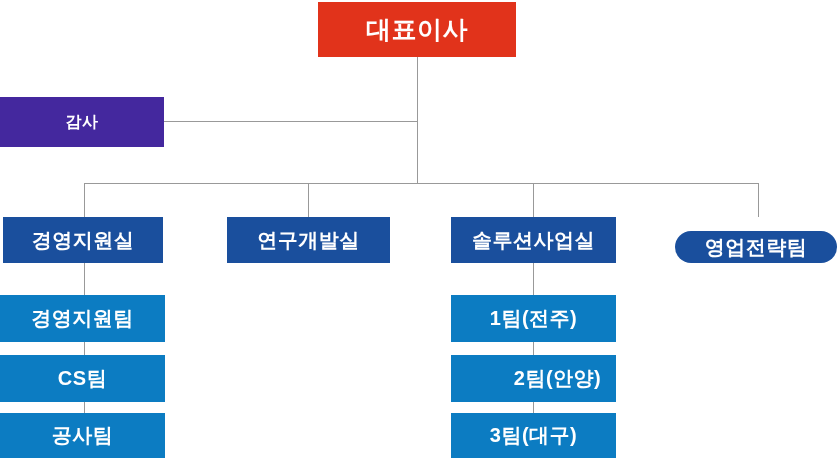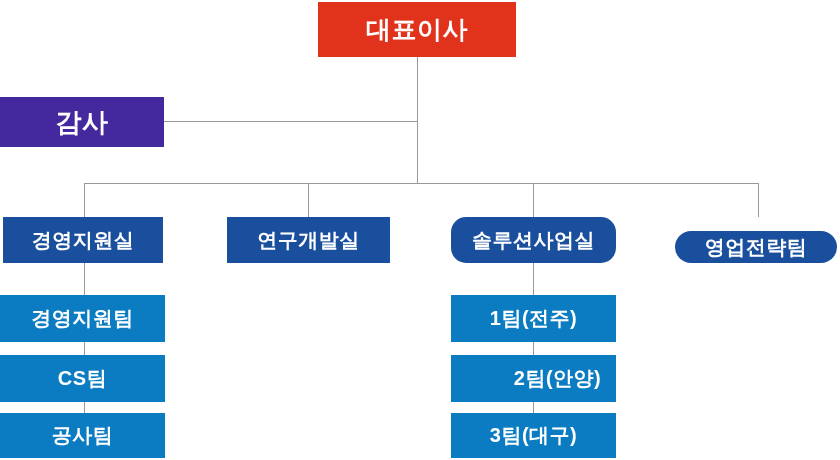--- a/index.html
+++ b/index.html
@@ -21,21 +21,21 @@
     display: flex;
     align-items: center;
     justify-content: center;
     color: #ffffff;
     font-weight: bold;
     letter-spacing: 0.5px;
     text-align: center;
     white-space: nowrap;
   }
   .ceo      { background: var(--ceo, #E1331B); font-size: 25px; }
-  .auditor  { background: var(--auditor, #44289E); font-size: 26px; }
+  .auditor  { background: var(--auditor, #44289E); font-size: 16px; }
   .division { background: var(--division, #1A4F9D); font-size: 20px; }
   .team     { background: var(--team, #0C7CC2); font-size: 20px; }
   .line {
     position: absolute;
     background: var(--connector, #999999);
   }
 </style>
 </head>
 <body>
 
@@ -56,21 +56,21 @@
   <div class="line" style="left:533px; top:263px; width:1px; height:32px;"></div>
   <div class="line" style="left:533px; top:342px; width:1px; height:13px;"></div>
   <div class="line" style="left:533px; top:402px; width:1px; height:11px;"></div>
 
   <div class="node ceo" style="left:318px; top:2px; width:198px; height:55px;">대표이사</div>
 
   <div class="node auditor" style="left:0px; top:97px; width:164px; height:50px;">감사</div>
 
   <div class="node division" style="left:3px; top:217px; width:160px; height:46px;">경영지원실</div>
   <div class="node division" style="left:227px; top:217px; width:163px; height:46px;">연구개발실</div>
-  <div class="node division" style="left:451px; top:217px; width:165px; height:46px;border-radius:15px;">솔루션사업실</div>
+  <div class="node division" style="left:451px; top:217px; width:165px; height:46px;">솔루션사업실</div>
   <div class="node division" style="left:675px; top:231px; width:162px; height:32px;border-radius:20px;">영업전략팀</div>
 
   <div class="node team" style="left:0px; top:295px; width:165px; height:47px;">경영지원팀</div>
   <div class="node team" style="left:0px; top:355px; width:165px; height:47px;">CS팀</div>
   <div class="node team" style="left:0px; top:413px; width:165px; height:45px;">공사팀</div>
 
   <div class="node team" style="left:451px; top:295px; width:165px; height:47px;">1팀(전주)</div>
   <div class="node team" style="left:451px; top:355px; width:165px; height:47px;padding-left:48px;">2팀(안양)</div>
   <div class="node team" style="left:451px; top:413px; width:165px; height:45px;">3팀(대구)</div>
 

